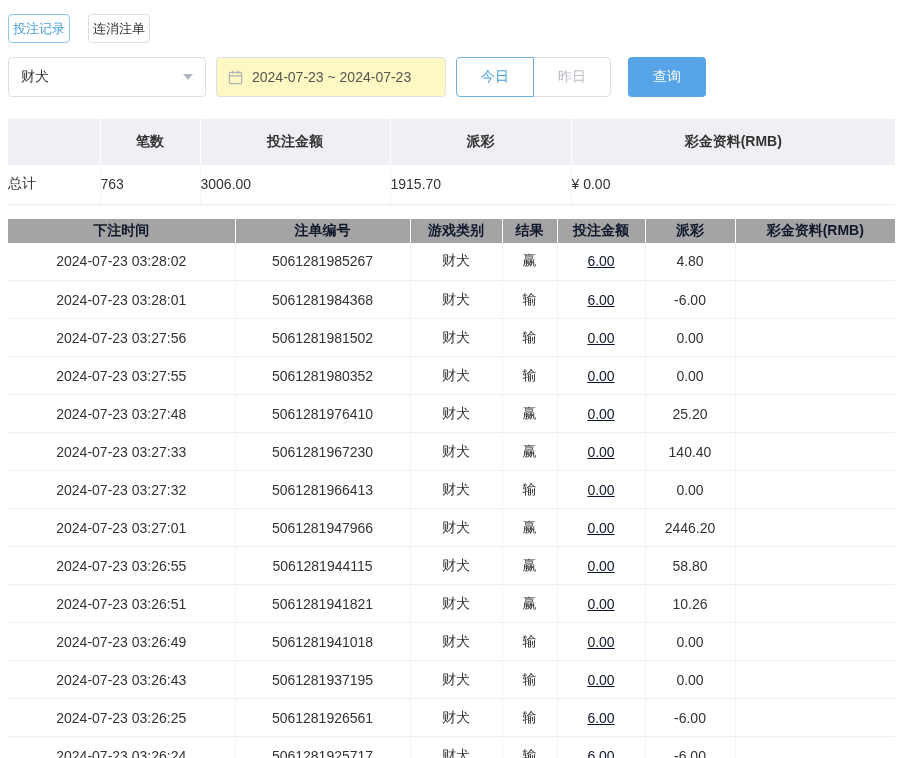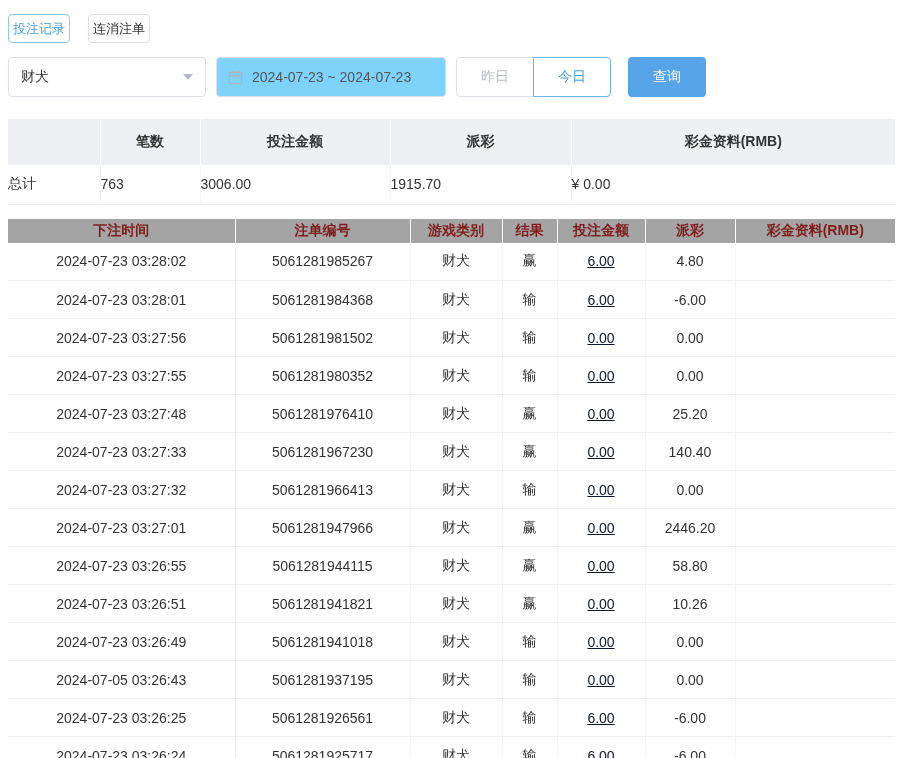--- a/index.html
+++ b/index.html
@@ -15,42 +15,42 @@
 
   
   .filter-row { display:flex; align-items:center; margin-bottom:22px; }
   .select-box { width:198px; height:40px; border:1px solid #dcdfe6; border-radius:4px;
     display:flex; align-items:center; justify-content:space-between; padding:0 12px;
     font-size:14px; cursor:pointer; background:#fff; }
   .chev { width:0; height:0; border-left:5px solid transparent;
     border-right:5px solid transparent; border-top:6px solid #b4b8c0; }
   .date-box { margin-left:10px; width:230px; height:40px; border:1px solid #dcdfe6;
     border-radius:4px; display:flex; align-items:center; gap:9px; padding:0 11px;
-    font-size:14px; color:#555; cursor:pointer; background:#7dd3fc; }
+    font-size:14px; color:#555; cursor:pointer; background:#fef9c3; }
   .btn-group { margin-left:10px; display:flex; }
   .quick-btn { width:78px; height:40px; background:#fff; border:1px solid #dcdfe6;
     font-size:14px; color:#b9bdc6; margin-left:-1px; cursor:pointer; }
   .quick-btn:first-child { margin-left:0; border-radius:4px 0 0 4px; }
   .quick-btn:last-child { border-radius:0 4px 4px 0; }
   .quick-btn.active { border-color:#6cb4e6; color:#45a0dd; position:relative; z-index:1; }
   .search-btn { margin-left:17px; width:78px; height:40px; background:#57a4e8; color:#fff;
     border:none; border-radius:4px; font-size:14px; cursor:pointer; }
 
   
   table { border-collapse:collapse; table-layout:fixed; width:887px; font-size:14px; }
   .summary th { background:#eef0f4; height:46px; font-weight:700; color:#333;
     border-left:1px solid #fff; text-align:center; }
   .summary th:first-child { border-left:none; }
   .summary td { height:39px; text-align:left; border-bottom:1px solid #e9ecf1;
     border-left:1px solid #f2f4f7; }
   .summary td:first-child { border-left:none; }
 
   
   .records { margin-top:14px; }
-  .records thead th { background:#a4a4a4; color:#7f1d1d; height:24px; font-weight:700;
+  .records thead th { background:#a4a4a4; color:#0f172a; height:24px; font-weight:700;
     font-size:14px; border-left:1px solid #fff; text-align:center;margin-top:6px; }
   .records thead th:first-child { border-left:none; }
   .records tbody td { height:38px; text-align:center; border-bottom:1px solid #edeff3;
     border-left:1px solid #f2f4f7; color:#333; }
   .records tbody td:first-child { border-left:none; }
   .bet-link { color:#0f172a; text-decoration:underline; cursor:pointer; }
   .neg { color:#e45656; }
 </style>
 </head>
 <body>
@@ -70,22 +70,22 @@
     <div class="date-box">
       <svg width="15" height="15" viewBox="0 0 16 16" fill="none" stroke="#aeb3bc" stroke-width="1.4">
         <rect x="1.5" y="2.5" width="13" height="12" rx="1"></rect>
         <line x1="1.5" y1="6.2" x2="14.5" y2="6.2"></line>
         <line x1="5" y1="0.8" x2="5" y2="4"></line>
         <line x1="11" y1="0.8" x2="11" y2="4"></line>
       </svg>
       <span>2024-07-23 ~ 2024-07-23</span>
     </div>
     <div class="btn-group">
+      <button class="quick-btn active">今日</button>
       <button class="quick-btn">昨日</button>
-      <button class="quick-btn active">今日</button>
     </div>
     <button class="search-btn">查询</button>
   </div>
 
   <table class="summary">
     <colgroup>
       <col style="width:92px">
         <col style="width:100px">
         <col style="width:190px">
       <col style="width:181px">
@@ -237,21 +237,21 @@
     <td>2024-07-23 03:26:49</td>
     <td>5061281941018</td>
     <td>财犬</td>
     <td>输</td>
     <td><a class="bet-link">0.00</a></td>
     <td>0.00</td>
     <td></td>
   </tr>
 
   <tr>
-    <td>2024-07-05 03:26:43</td>
+    <td>2024-07-23 03:26:43</td>
     <td>5061281937195</td>
     <td>财犬</td>
     <td>输</td>
     <td><a class="bet-link">0.00</a></td>
     <td>0.00</td>
     <td></td>
   </tr>
 
   <tr>
     <td>2024-07-23 03:26:25</td>

